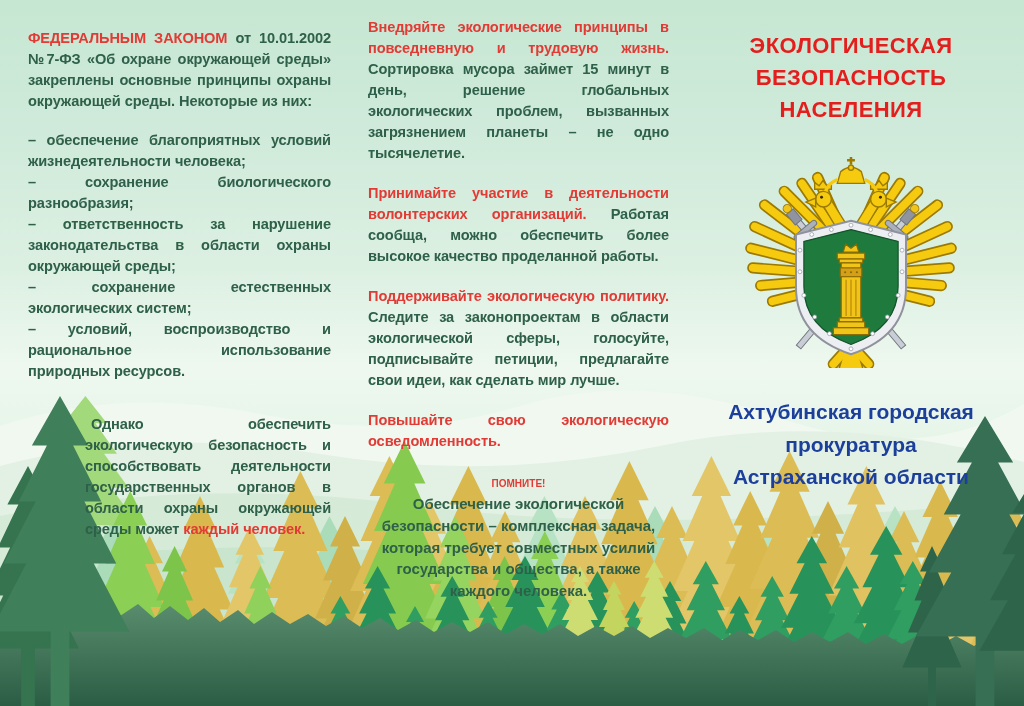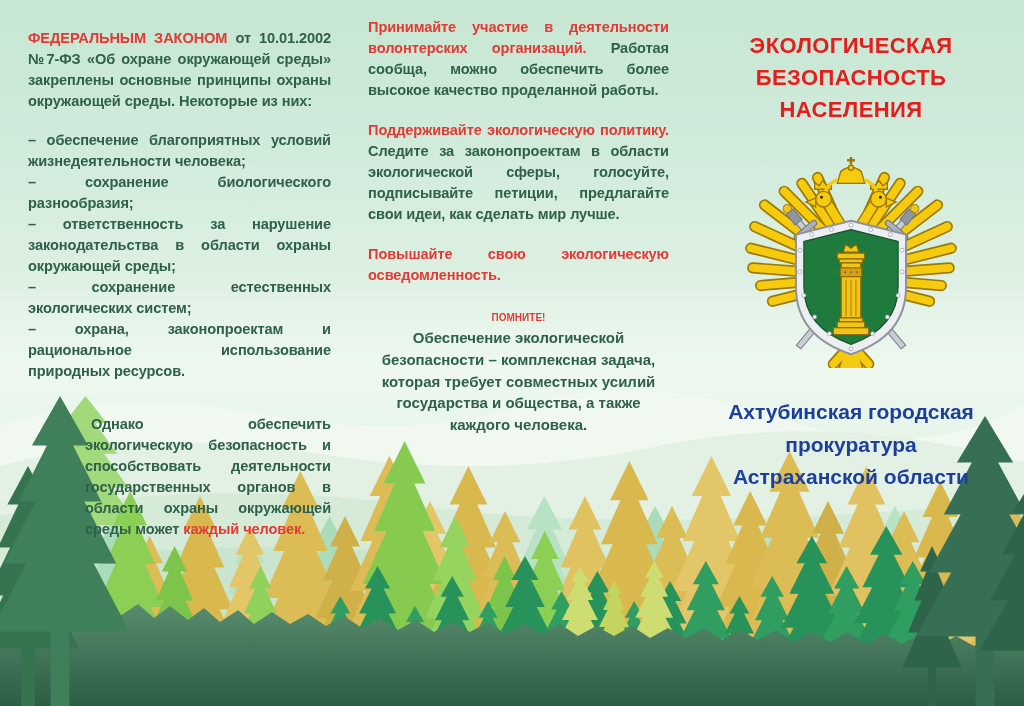--- a/index.html
+++ b/index.html
@@ -132,26 +132,27 @@
     </g>
   </svg>
 
   <div class="panel panel-left">
     <p class="para"><span class="red">ФЕДЕРАЛЬНЫМ ЗАКОНОМ</span><span class="green"> от 10.01.2002 №7-ФЗ «Об охране окружающей среды» закреплены основные принципы охраны окружающей среды. Некоторые из них:</span></p>
     <div class="principles">
       <p class="para green">–  обеспечение благоприятных условий жизнедеятельности человека;</p>
       <p class="para green">–  сохранение биологического разнообразия;</p>
       <p class="para green">–  ответственность за нарушение законодательства в области охраны окружающей среды;</p>
       <p class="para green">–  сохранение естественных экологических систем;</p>
-      <p class="para green">–  охрана, законопроектам и рациональное использование природных ресурсов.</p>
+      <p class="para green">–  условий, воспроизводство и рациональное использование природных ресурсов.</p>
     </div>
     <p class="para outro"><span class="green">Однако обеспечить экологическую безопасность и способствовать деятельности государственных органов в области охраны окружающей среды может </span><span class="red">каждый человек.</span></p>
   </div>
 
   <div class="panel panel-mid">
+    <p class="para tip"><span class="red">Внедряйте экологические принципы в повседневную и трудовую жизнь.</span><span class="green"> Сортировка мусора займет 15 минут в день, решение глобальных экологических проблем, вызванных загрязнением планеты – не одно тысячелетие.</span></p>
     <p class="para tip"><span class="red">Принимайте участие в деятельности волонтерских организаций.</span><span class="green"> Работая сообща, можно обеспечить более высокое качество проделанной работы.</span></p>
     <p class="para tip"><span class="red">Поддерживайте экологическую политику.</span><span class="green"> Следите за законопроектам в области экологической сферы, голосуйте, подписывайте петиции, предлагайте свои идеи, как сделать мир лучше.</span></p>
     <p class="para tip"><span class="red">Повышайте свою экологическую осведомленность.</span><span class="green"></span></p>
     <div class="reminder-title">ПОМНИТЕ!</div>
     <div class="reminder-text">Обеспечение экологической безопасности – комплексная задача, которая требует совместных усилий государства и общества, а также каждого человека.</div>
   </div>
 
   <div class="panel panel-right">
     <div class="brochure-title">
       <div>ЭКОЛОГИЧЕСКАЯ</div>

